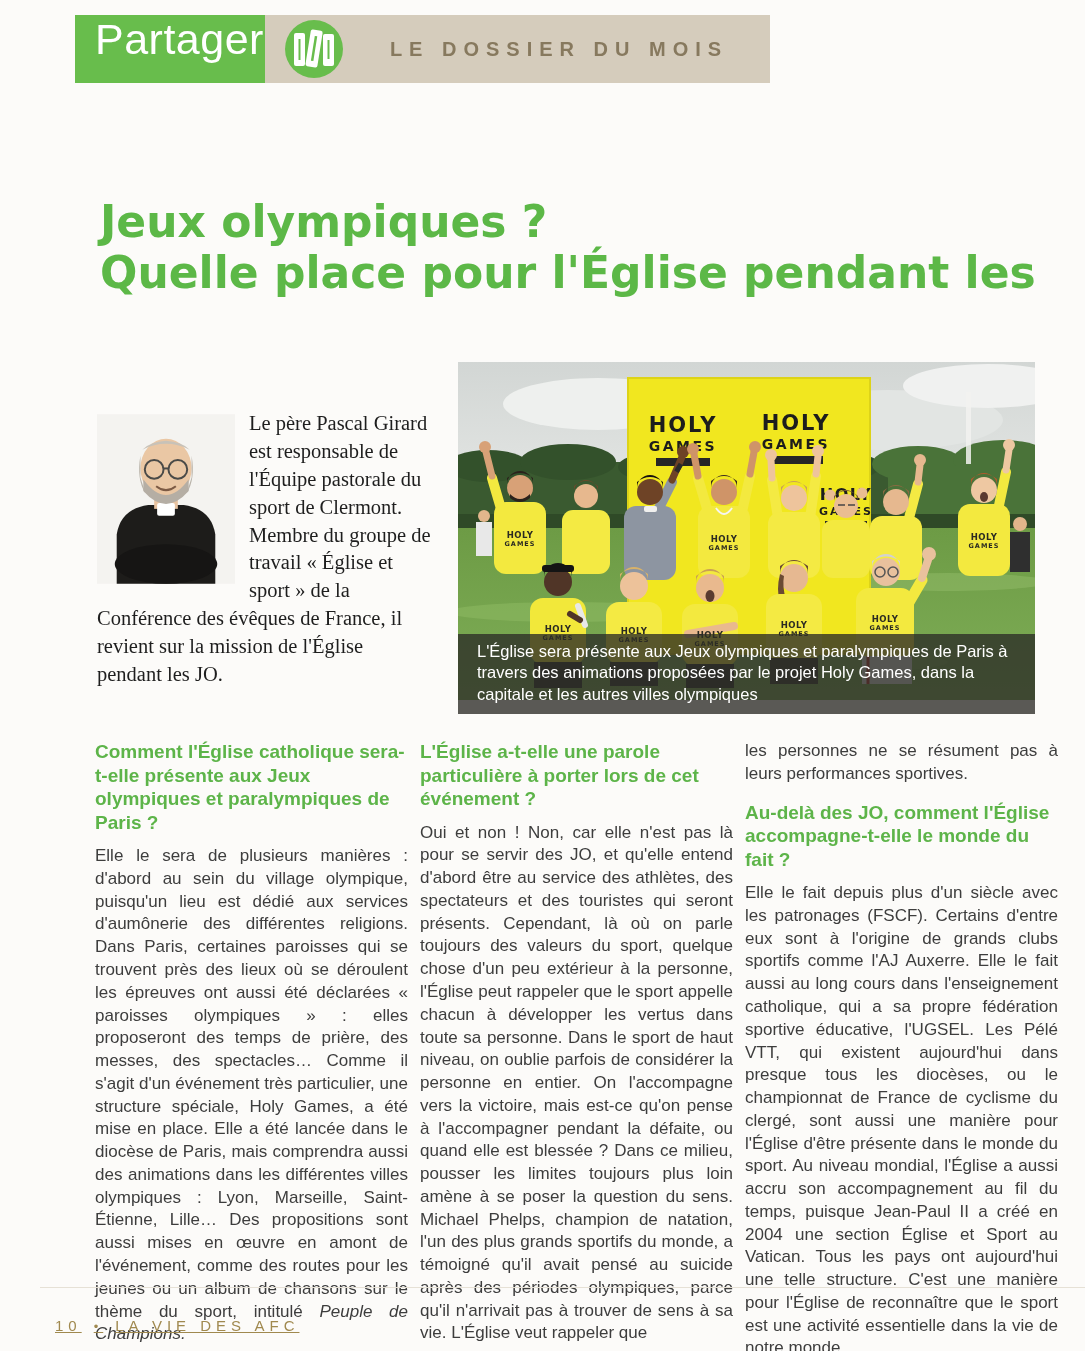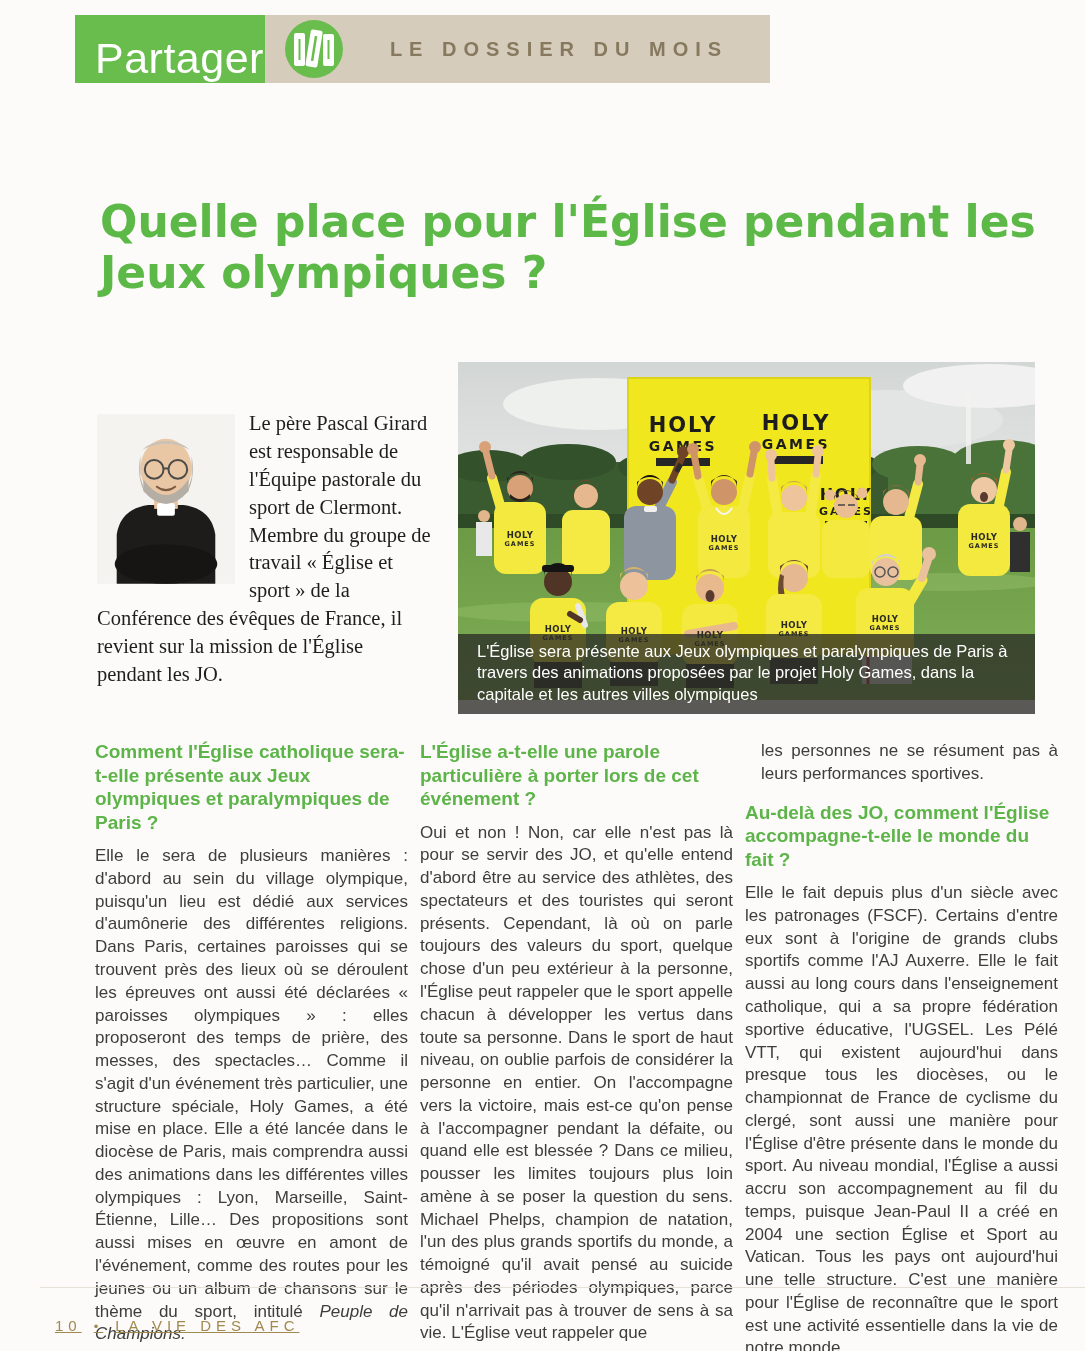--- a/index.html
+++ b/index.html
@@ -1,21 +1,21 @@
 <!DOCTYPE html>
 <html lang="fr"><head>
 <meta charset="utf-8">
 <style>
   html,body{margin:0;padding:0;background:#ffffff;}
   .page{position:relative;width:1085px;height:1351px;background:#fcfbf9;overflow:hidden;
         font-family:"Liberation Sans",sans-serif;}
 
   
   .brand-box{position:absolute;left:75px;top:15px;width:190px;height:68px;background:#68bd4c;
-             display:flex;align-items:flex-end;box-sizing:border-box;padding-left:20px;}
+             display:flex;align-items:flex-start;box-sizing:border-box;padding-left:20px;}
   .brand-box span{color:#ffffff;font-size:43px;font-weight:400;letter-spacing:0.5px;}
   .dossier-strip{position:absolute;left:265px;top:15px;width:505px;height:68px;background:#d5ccbc;
                  display:flex;align-items:center;gap:13px;}
   .icon-circle{width:58px;height:58px;border-radius:50%;background:#68bd4c;margin-left:20px;
                flex:0 0 auto;display:flex;align-items:center;justify-content:center;}
   .dossier-label{flex:1;text-align:center;font-size:20px;font-weight:bold;letter-spacing:7px;
                  color:#87795e;padding-right:8px;}
 
   
   .page-title{position:absolute;left:100px;top:196px;color:#5cb847;font-weight:bold;
@@ -31,21 +31,21 @@
   .photo{position:absolute;left:458px;top:362px;width:577px;height:352px;overflow:hidden;}
   .photo svg{display:block;}
   .caption{position:absolute;left:0;right:0;bottom:0;background:rgba(44,44,38,0.78);
            color:#ffffff;font-size:16.5px;line-height:1.3;padding:7px 19px 9px;}
 
   
   .col{position:absolute;top:740px;width:313px;}
   .col-1{left:95px;} .col-2{left:420px;} .col-3{left:745px;}
   .col h2{color:#5db449;font-size:19px;line-height:1.24;margin:0 0 11px 0;font-weight:bold;}
   .col p{font-size:17px;line-height:1.34;color:#3d3d3d;text-align:justify;margin:0;}
-  .col p.lead{margin-bottom:15px;margin-left:16px;}
+  .col p.lead{margin-bottom:15px;}
   .italic{font-style:italic;}
 
   
   .footer-rule{position:absolute;left:40px;right:0;top:1287px;height:1px;background:#e6e1d6;}
   .footer{position:absolute;left:55px;top:1317px;font-size:15px;letter-spacing:5px;color:#a0894f;
           display:flex;align-items:flex-end;text-decoration:underline;}
   .footer .dot{margin:0 12px;font-size:13px;}
 
   
   svg text{font-family:"DejaVu Sans","Liberation Sans",sans-serif;font-weight:bold;fill:#1d1d1d;}
@@ -74,22 +74,22 @@
           <line x1="0" y1="-13" x2="0" y2="12" stroke="#68bd4c" stroke-width="2.5"></line>
         </g>
         <rect x="9" y="-15" width="11" height="32" rx="2" fill="#ffffff"></rect>
         <line x1="14.5" y1="-9" x2="14.5" y2="10" stroke="#68bd4c" stroke-width="2"></line>
       </svg>
     </div>
     <span class="dossier-label">LE DOSSIER DU MOIS</span>
   </div>
 
   <div class="page-title">
+    <div>Jeux olympiques ?</div>
     <div>Quelle place pour l'Église pendant les</div>
-    <div>Jeux olympiques ?</div>
   </div>
 
   <div class="intro">
     <svg class="portrait" viewBox="0 0 140 172">
       <rect x="0" y="0" width="140" height="172" fill="#f4f3f0"></rect>
       <path d="M20,172 L20,122 Q24,96 52,92 L88,92 Q116,96 120,122 L120,172 Z" fill="#1d1c1a"></path>
       <ellipse cx="70" cy="152" rx="52" ry="20" fill="#161514"></ellipse>
       <rect x="58" y="76" width="24" height="20" fill="#e8c3a0"></rect>
       <rect x="61" y="90" width="18" height="13" rx="2" fill="#ffffff"></rect>
       <ellipse cx="70" cy="55" rx="26" ry="30" fill="#eac7a4"></ellipse>

